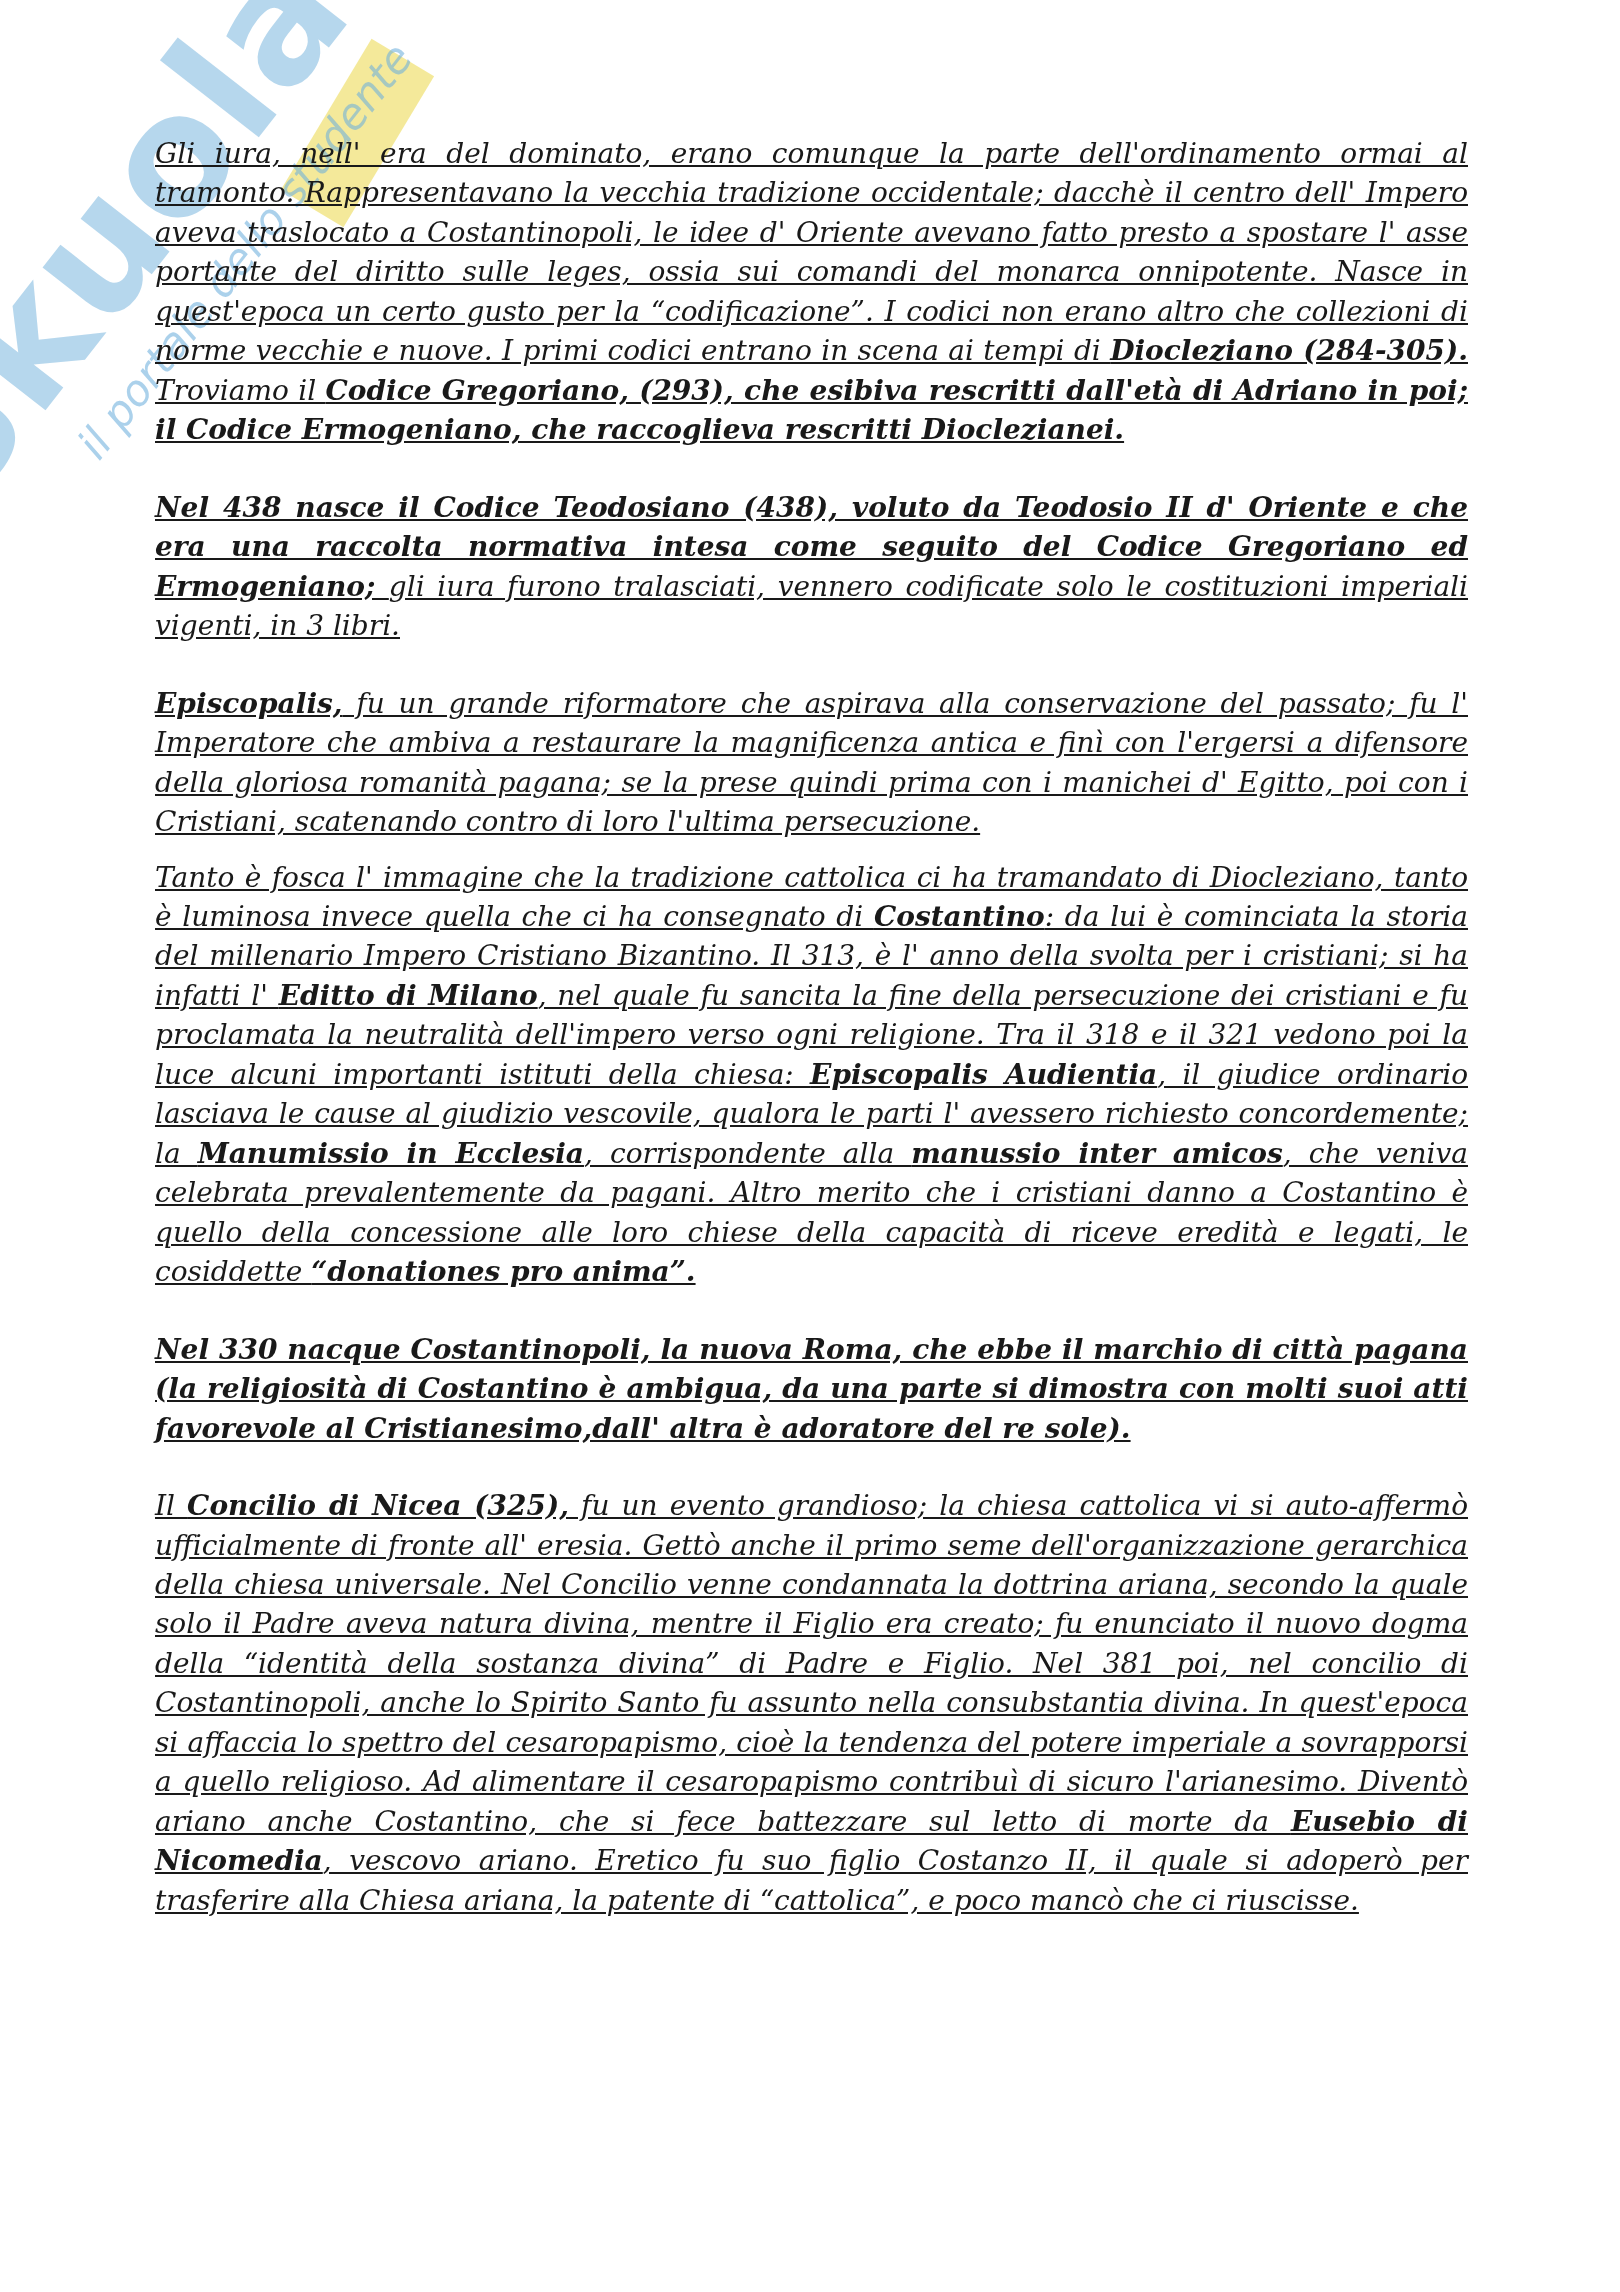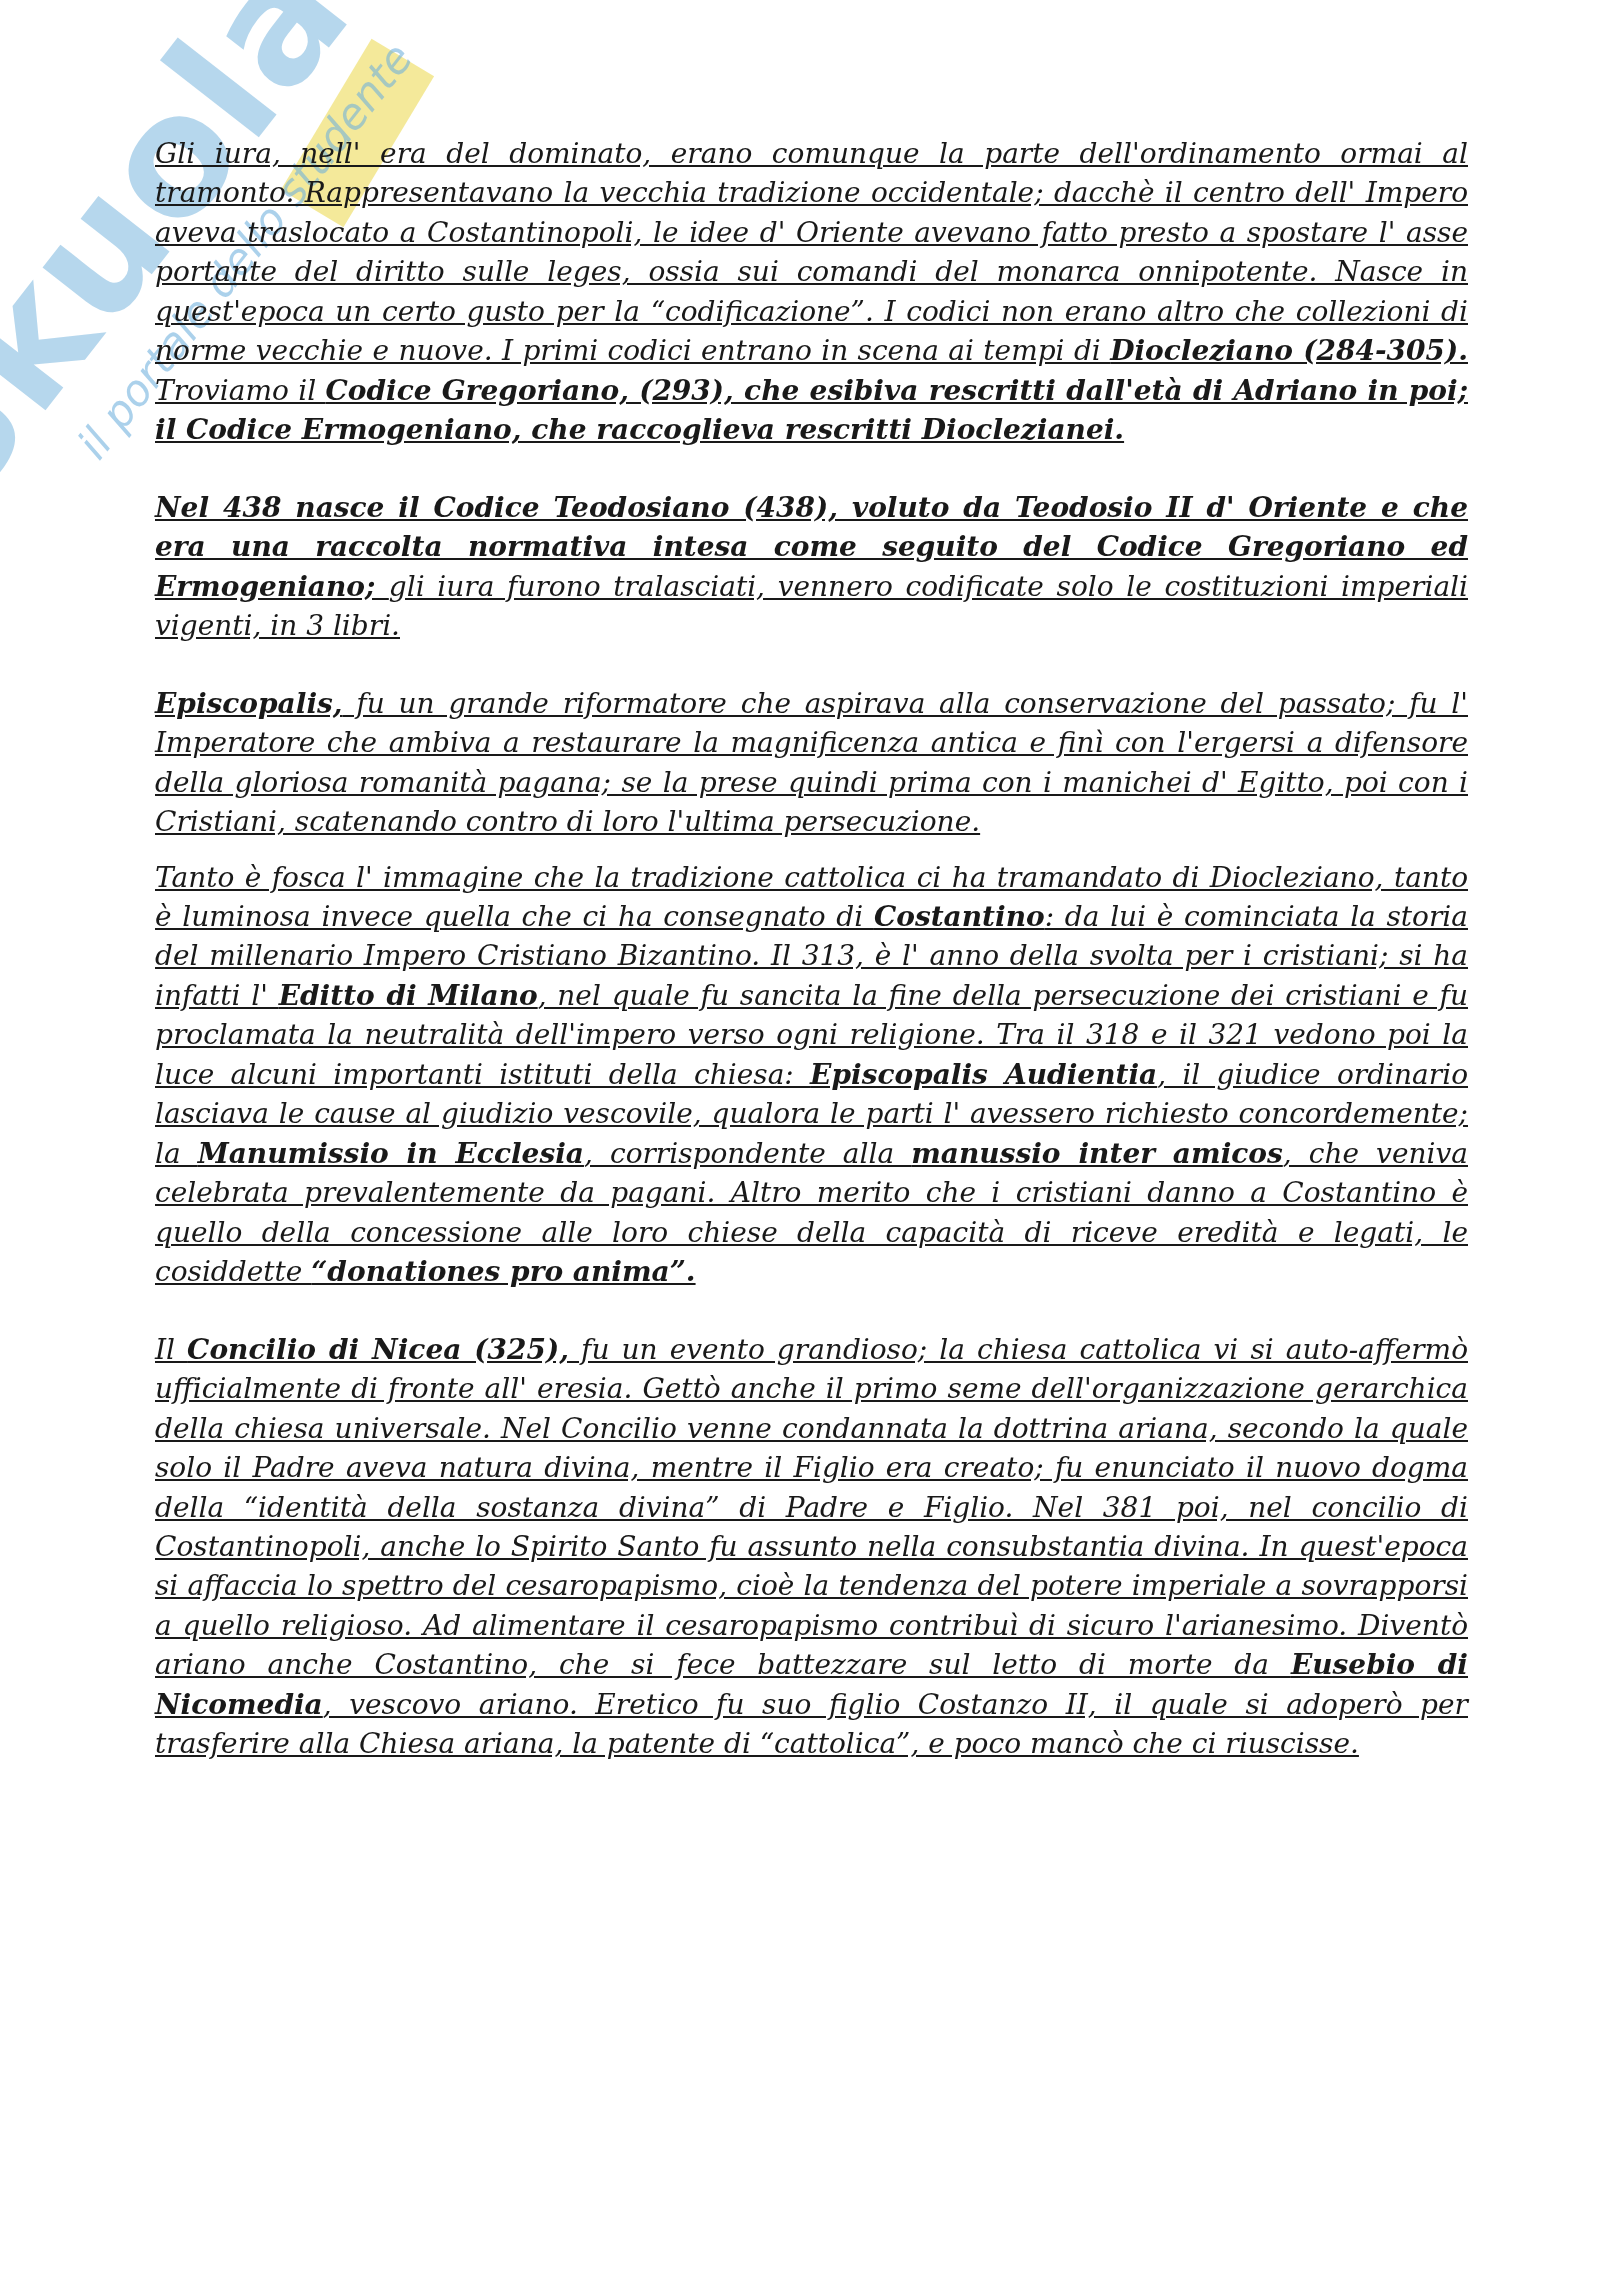--- a/index.html
+++ b/index.html
@@ -81,17 +81,18 @@
       <div class="wm-logo">Skuola.net</div>
       <div class="wm-tagline">il portale dello studente</div>
     </div>
   </div>
 
   <div class="content">
       <p class="para"><span>Gli iura, nell' era del dominato, erano comunque la parte dell'ordinamento ormai al tramonto. Rappresentavano la vecchia tradizione occidentale; dacchè il centro dell' Impero aveva traslocato a Costantinopoli, le idee d' Oriente avevano fatto presto a spostare l' asse portante del diritto sulle leges, ossia sui comandi del monarca onnipotente. Nasce in quest'epoca un certo gusto per la “codificazione”. I codici non erano altro che collezioni di norme vecchie e nuove. I primi codici entrano in scena ai tempi di </span><span class="b">Diocleziano (284-305).</span><span> Troviamo il </span><span class="b">Codice Gregoriano, (293), che esibiva rescritti dall'età di Adriano in poi; il Codice Ermogeniano, che raccoglieva rescritti Dioclezianei.</span></p>
       <p class="para gap"><span class="b">Nel 438 nasce il Codice Teodosiano (438), voluto da Teodosio II d' Oriente e che era una raccolta normativa intesa come seguito del Codice Gregoriano ed Ermogeniano; </span><span>gli iura furono tralasciati, vennero codificate solo le costituzioni imperiali vigenti, in 3 libri.</span></p>
       <p class="para gap"><span class="b">Episcopalis,</span><span> fu un grande riformatore che aspirava alla conservazione del passato; fu l' Imperatore che ambiva a restaurare la magnificenza antica e finì con l'ergersi a difensore della gloriosa romanità pagana; se la prese quindi prima con i manichei d' Egitto, poi con i Cristiani, scatenando contro di loro l'ultima persecuzione.</span></p>
       <p class="para"><span>Tanto è fosca l' immagine che la tradizione cattolica ci ha tramandato di Diocleziano, tanto è luminosa invece quella che ci ha consegnato di </span><span class="b">Costantino</span><span>: da lui è cominciata la storia del millenario Impero Cristiano Bizantino. Il 313, è l' anno della svolta per i cristiani; si ha infatti l' </span><span class="b">Editto di Milano</span><span>, nel quale fu sancita la fine della persecuzione dei cristiani e fu proclamata la neutralità dell'impero verso ogni religione. Tra il 318 e il 321 vedono poi la luce alcuni importanti istituti della chiesa: </span><span class="b">Episcopalis Audientia</span><span>, il giudice ordinario lasciava le cause al giudizio vescovile, qualora le parti l' avessero richiesto concordemente; la </span><span class="b">Manumissio in Ecclesia</span><span>, corrispondente alla </span><span class="b">manussio inter amicos</span><span>, che veniva celebrata prevalentemente da pagani. Altro merito che i cristiani danno a Costantino è quello della concessione alle loro chiese della capacità di riceve eredità e legati, le cosiddette </span><span class="b">“donationes pro anima”.</span></p>
+      <p class="para gap"><span class="b">Nel 330 nacque Costantinopoli, la nuova Roma, che ebbe il marchio di città pagana (la religiosità di Costantino è ambigua, da una parte si dimostra con molti suoi atti favorevole al Cristianesimo,dall' altra è adoratore del re sole).</span></p>
       <p class="para gap"><span>Il </span><span class="b">Concilio di Nicea (325),</span><span> fu un evento grandioso; la chiesa cattolica vi si auto-affermò ufficialmente di fronte all' eresia. Gettò anche il primo seme dell'organizzazione gerarchica della chiesa universale. Nel Concilio venne condannata la dottrina ariana, secondo la quale solo il Padre aveva natura divina, mentre il Figlio era creato; fu enunciato il nuovo dogma della “identità della sostanza divina” di Padre e Figlio. Nel 381 poi, nel concilio di Costantinopoli, anche lo Spirito Santo fu assunto nella consubstantia divina. In quest'epoca si affaccia lo spettro del cesaropapismo, cioè la tendenza del potere imperiale a sovrapporsi a quello religioso. Ad alimentare il cesaropapismo contribuì di sicuro l'arianesimo. Diventò ariano anche Costantino, che si fece battezzare sul letto di morte da </span><span class="b">Eusebio di Nicomedia</span><span>, vescovo ariano. Eretico fu suo figlio Costanzo II, il quale si adoperò per trasferire alla Chiesa ariana, la patente di “cattolica”, e poco mancò che ci riuscisse.</span></p>
     </div>
 
 </div>
 
 
 </body></html>

